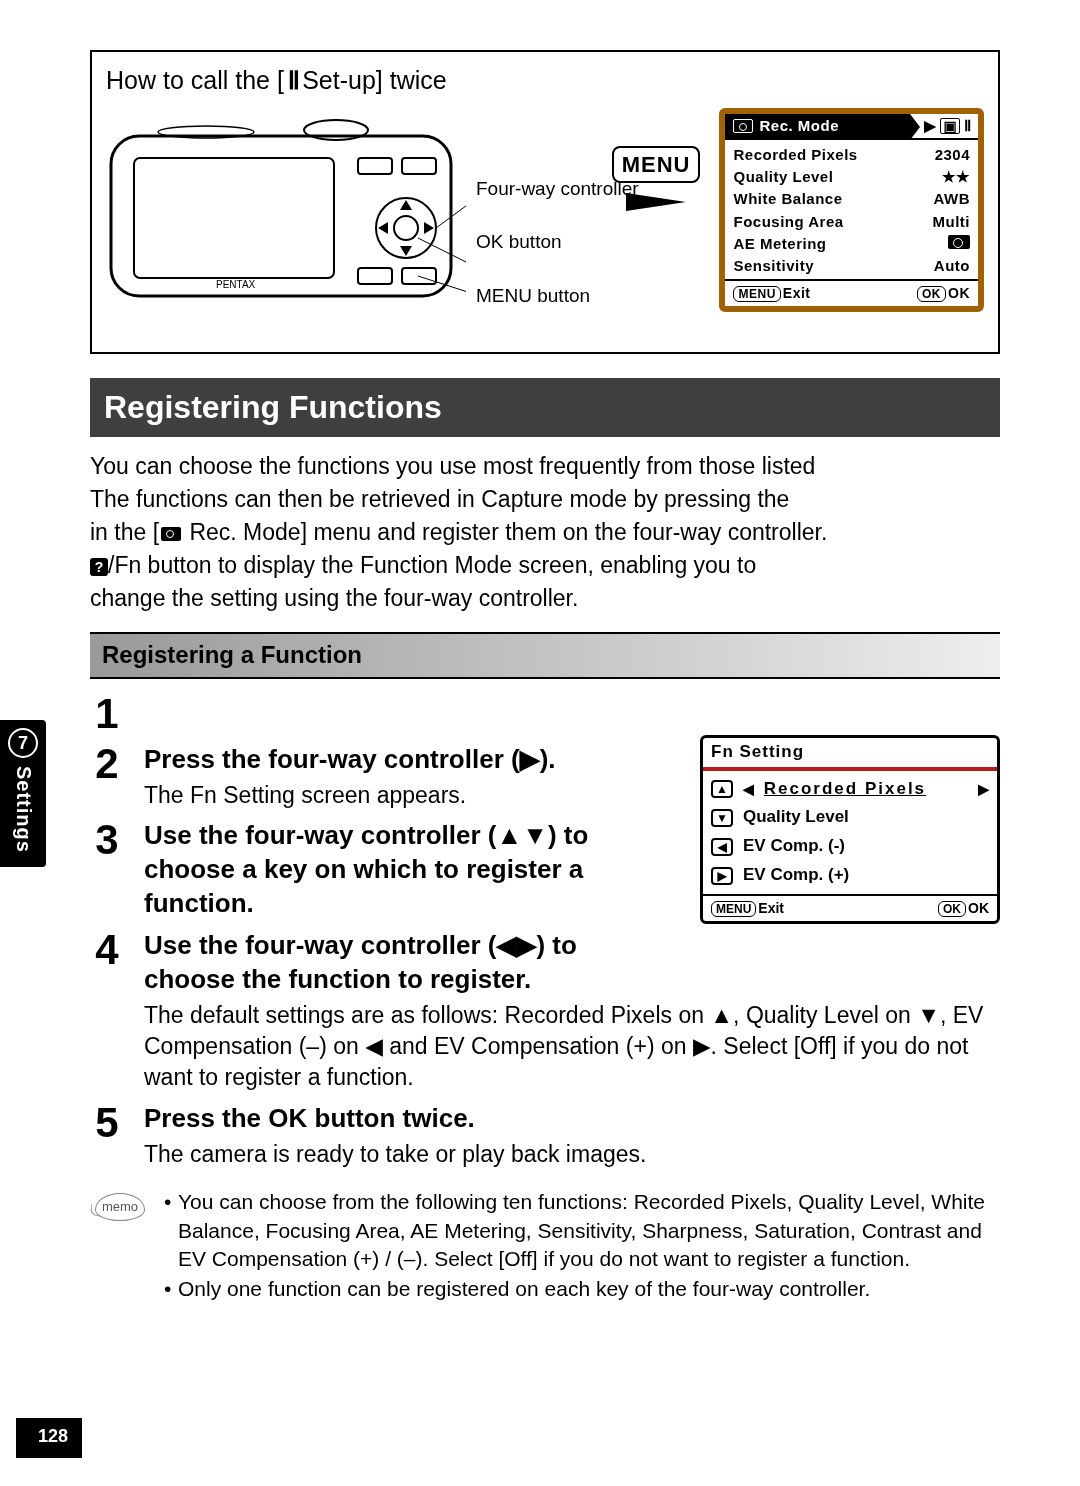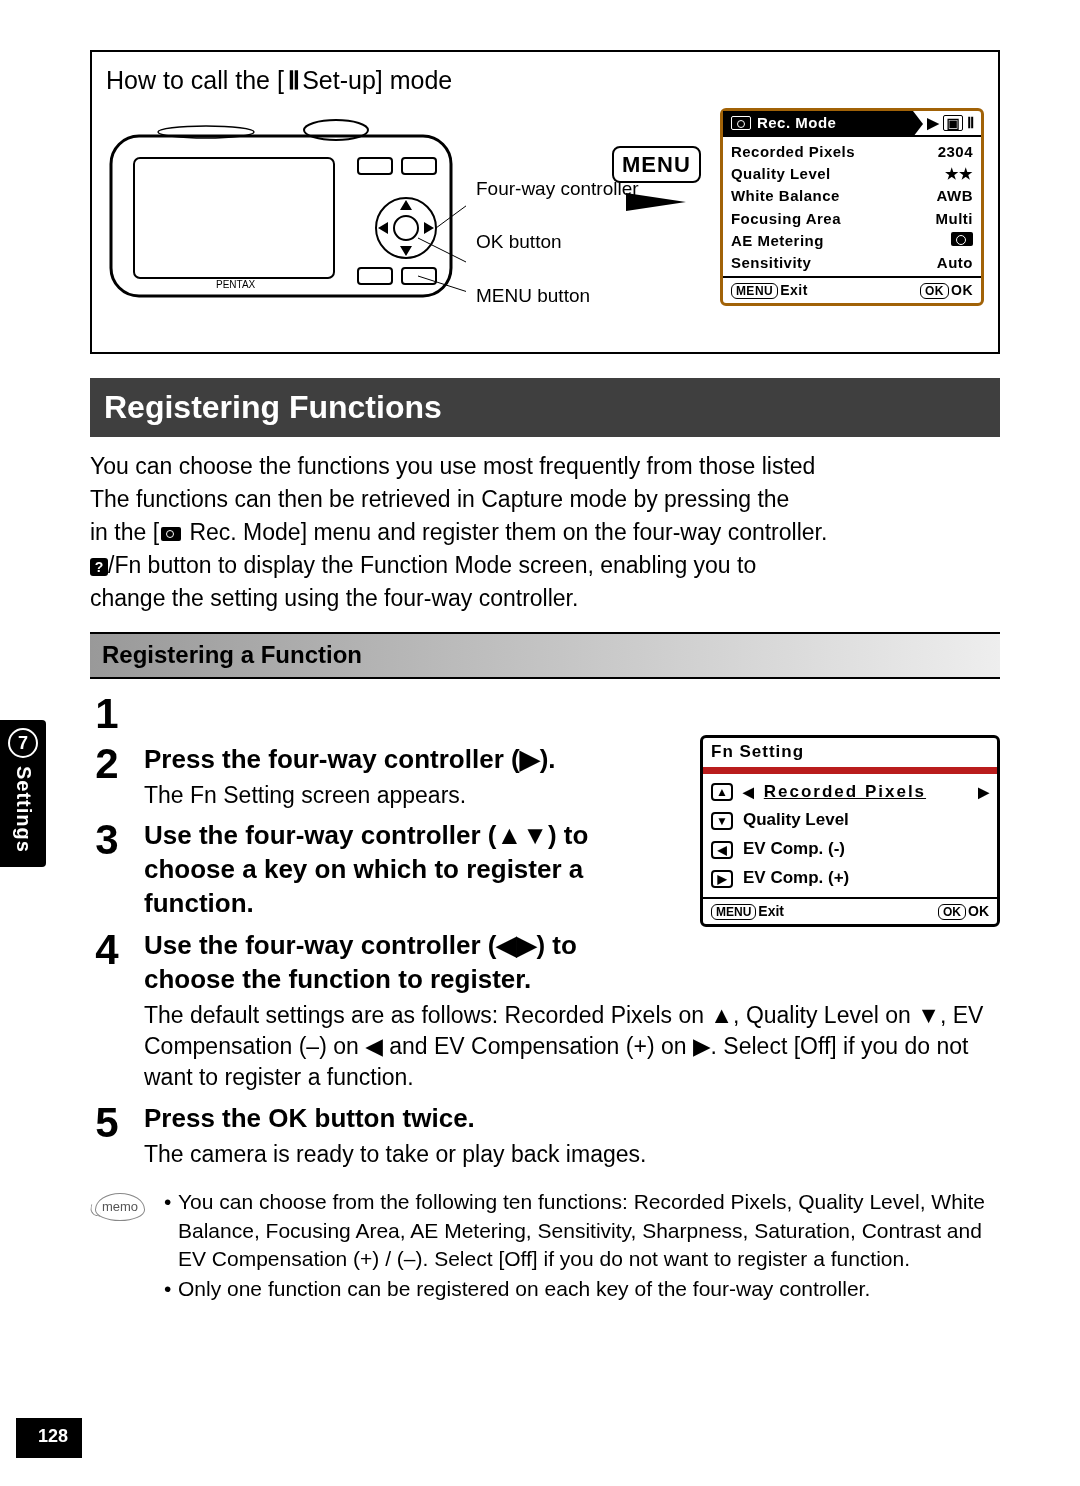--- a/index.html
+++ b/index.html
@@ -55,21 +55,21 @@
     position: relative;
   }
   .arrow-right::before {
     content: "";
     position: absolute;
     left: -60px; top: -3px;
     width: 40px; height: 6px;
     background: #000;
   }
   .screen {
-    border: 3px solid #a16207;
+    border: 6px solid #a16207;
     border-radius: 6px;
     width: 290px;
     font-family: Arial, sans-serif;
     font-size: 15px;
     letter-spacing: 0.5px;
     background: #fff;
   }
   .screen-tabs {
     display: flex; align-items: stretch;
     border-bottom: 2px solid #000;
@@ -167,21 +167,21 @@
 
   .fn-screen {
     position: absolute;
     right: 0; top: 42px;
     border: 3px solid #000;
     border-radius: 6px;
     width: 300px;
     font-size: 17px;
     background: #fff;
   }
-  .fn-screen-title { border-bottom: 7px solid #b91c1c; padding: 3px 8px; font-weight: bold; letter-spacing:1px;}
+  .fn-screen-title { border-bottom: 4px solid #b91c1c; padding: 3px 8px; font-weight: bold; letter-spacing:1px;}
   .fn-screen-body { padding: 4px 8px; }
   .fn-row { display:flex; align-items:center; gap:10px; padding:3px 0; font-weight:bold;}
   .fn-row .key-icon {
     width:22px; height:18px; border:2px solid #000; border-radius:4px; display:flex; align-items:center; justify-content:center; font-size:12px; flex-shrink:0;
   }
   .fn-row.sel { position:relative; }
   .fn-row.sel .lab { text-decoration: underline; letter-spacing: 2px;}
   .fn-row .arrow-l, .fn-row .arrow-r { font-size:14px; }
   .fn-row .spacer { flex:1; }
   .fn-screen-footer {
@@ -249,21 +249,21 @@
   <div class="circ">7</div>
   <div class="vtext">Settings</div>
 </div>
 
 <div class="page">
 
   <div class="box">
     <div class="howto-line">
       <span>How to call the [</span>
       <span class="tools-icon">Ⅱ</span>
-      <span> Set-up] mode</span>
+      <span> Set-up] twice</span>
     </div>
 
     <div class="diagram-row">
 
       <div class="camera-wrap">
         <svg class="camera-body" viewBox="0 0 360 190">
           <rect x="5" y="18" width="340" height="160" rx="28" ry="28" fill="none" stroke="#000" stroke-width="3"></rect>
           <rect x="28" y="40" width="200" height="120" rx="6" fill="none" stroke="#000" stroke-width="2"></rect>
           <circle cx="300" cy="110" r="30" fill="none" stroke="#000" stroke-width="2"></circle>
           <circle cx="300" cy="110" r="12" fill="none" stroke="#000" stroke-width="2"></circle>

